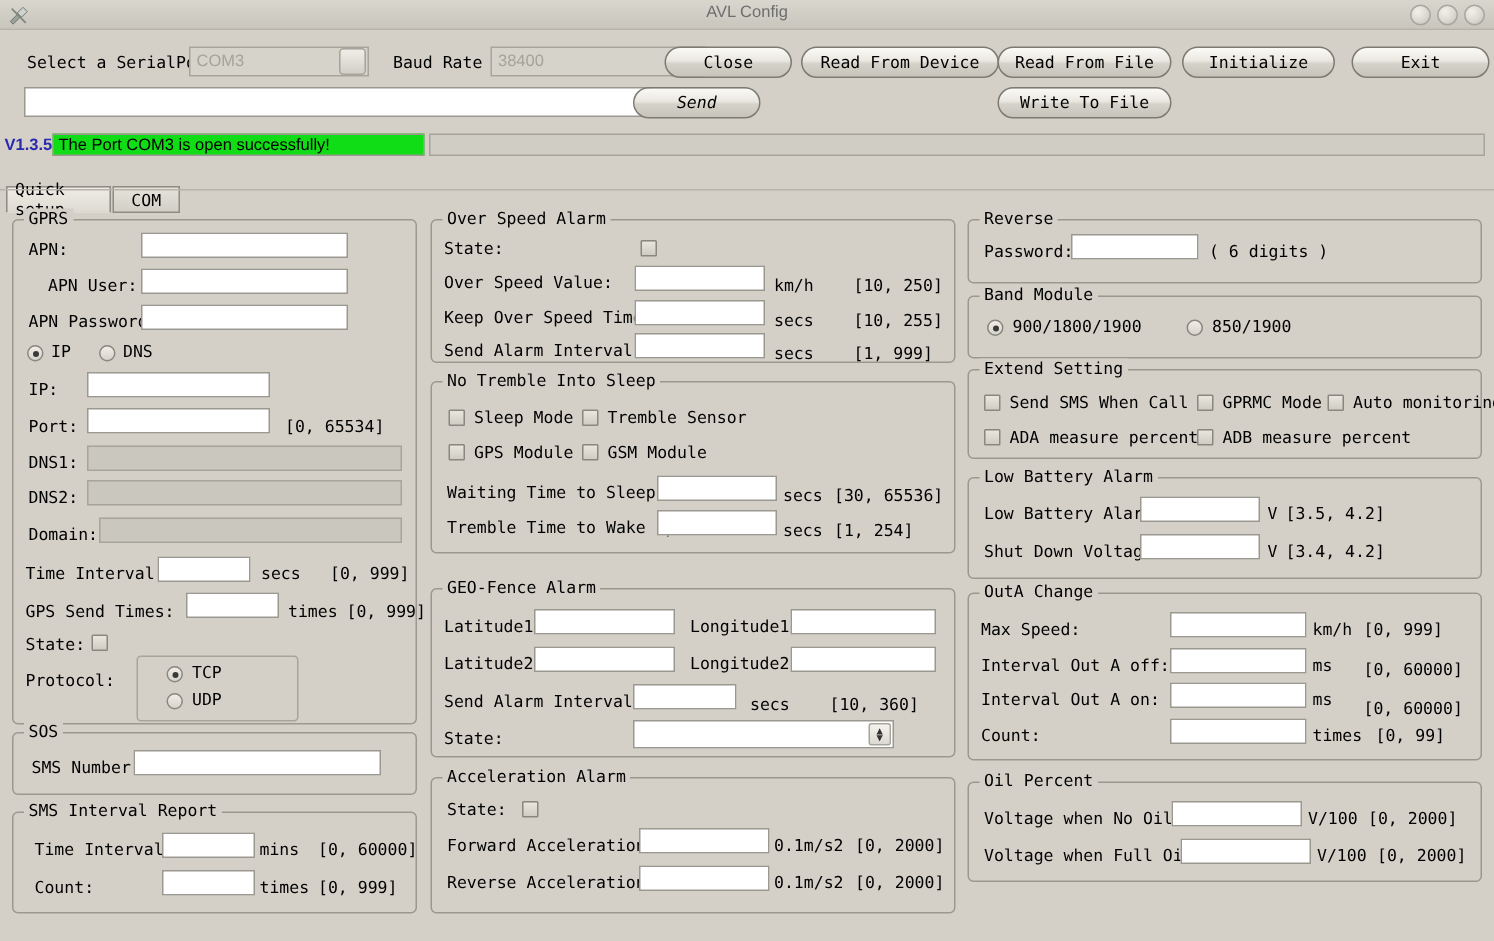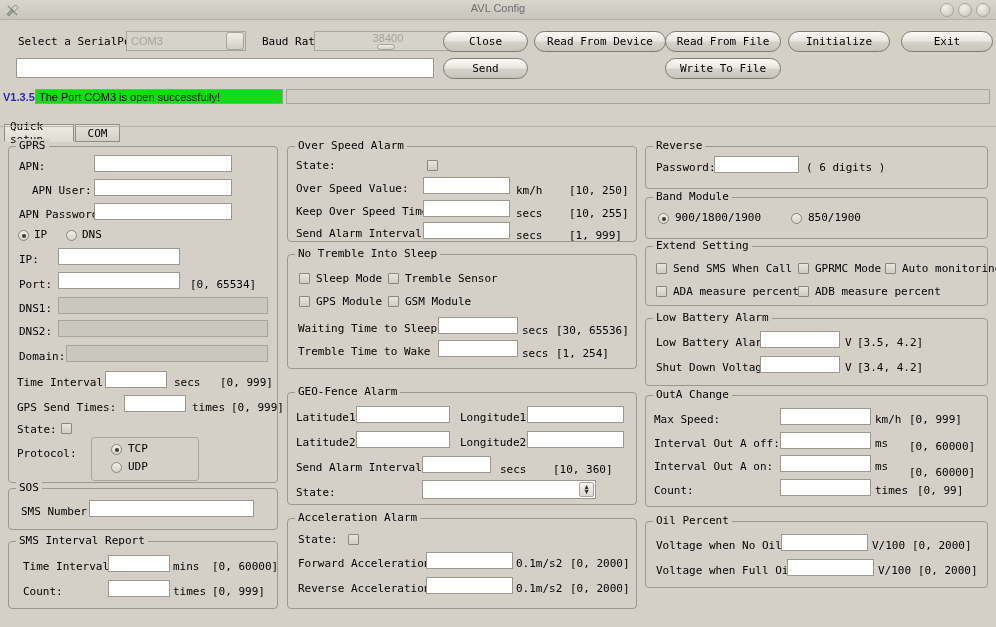--- a/index.html
+++ b/index.html
@@ -214,28 +214,28 @@
     </div>
   </div>
 
   <div class="toolbar">
     <div class="lbl" style="position:absolute;left:18px;top:14px;">Select a SerialPort</div>
     <div class="combo" style="left:126px;top:10px;width:120px;">
       <div class="cval">COM3</div>
       <div class="carrow"></div>
     </div>
     <div class="lbl" style="position:absolute;left:262px;top:14px;">Baud Rate</div>
-    <div class="combo" style="left:314px;top:10px;width:144px;flex-direction:column;">
+    <div class="combo" style="left:327px;top:10px;width:144px;">
       <div class="cval">38400</div>
       <div class="carrow"></div>
     </div>
     <div class="txtline" style="left:16px;top:37px;width:418px;height:20px;"></div>
 
     <div class="pillbtn" style="left:443px;top:10px;width:85px;text-align:right;">Close</div>
-    <div class="pillbtn" style="left:443px;top:37px;width:85px;">Send</div>
+    <div class="pillbtn" style="left:422px;top:37px;width:85px;font-style:italic;">Send</div>
     <div class="pillbtn" style="left:534px;top:10px;width:132px;">Read  From  Device</div>
     <div class="pillbtn" style="left:665px;top:10px;width:116px;">Read From File</div>
     <div class="pillbtn" style="left:665px;top:37px;width:116px;">Write To File</div>
     <div class="pillbtn" style="left:788px;top:10px;width:102px;">Initialize</div>
     <div class="pillbtn" style="left:901px;top:10px;width:92px;">Exit</div>
   </div>
 
   <div class="statusrow">
     <div class="vlabel">V1.3.5</div>
     <div class="greenbar">

